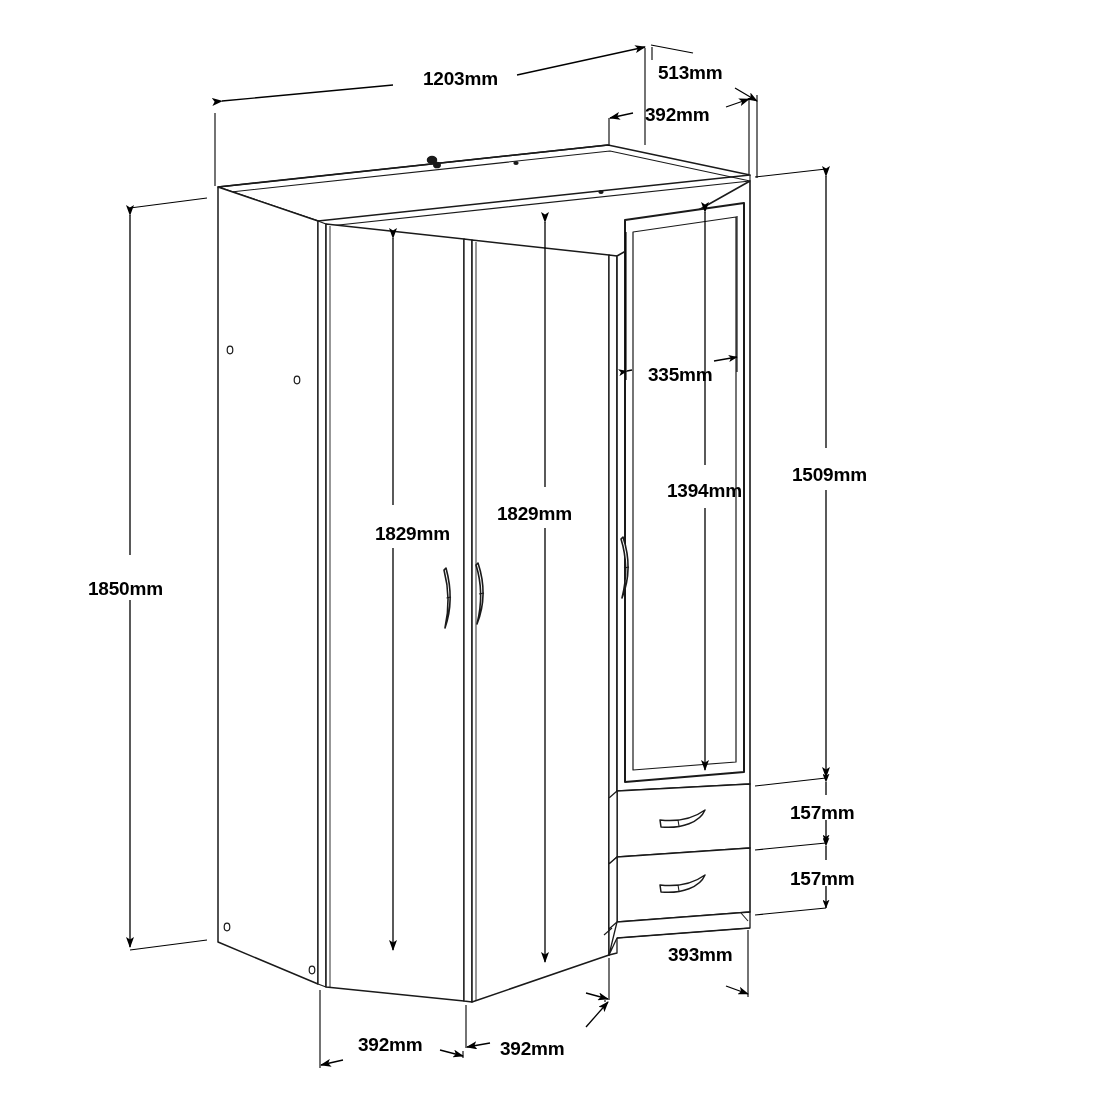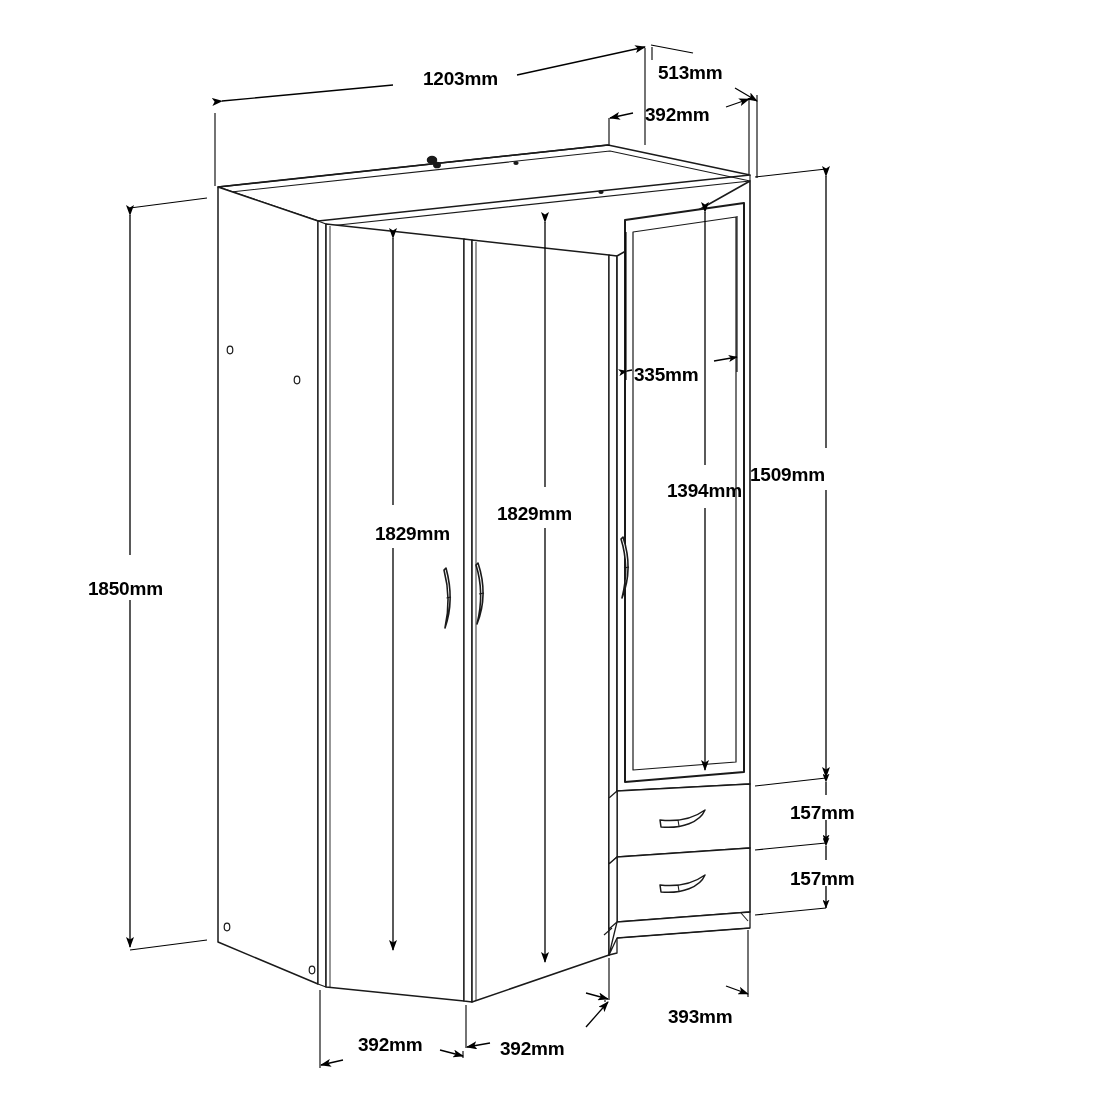--- a/index.html
+++ b/index.html
@@ -177,22 +177,22 @@
     <path d="M440,1050 L463,1056" marker-end="url(#ah)"></path>
   </g>
 </svg>
 
 <div class="dimlabel" style="left:423px; top:68px;">1203mm</div>
 <div class="dimlabel" style="left:658px; top:62px;">513mm</div>
 <div class="dimlabel" style="left:645px; top:104px;">392mm</div>
 <div class="dimlabel" style="left:88px; top:578px;">1850mm</div>
 <div class="dimlabel" style="left:375px; top:523px;">1829mm</div>
 <div class="dimlabel" style="left:497px; top:503px;">1829mm</div>
-<div class="dimlabel" style="left:634px; top:364px;">335mm</div>
+<div class="dimlabel" style="left:648px; top:364px;">335mm</div>
 <div class="dimlabel" style="left:667px; top:480px;">1394mm</div>
-<div class="dimlabel" style="left:750px; top:464px;">1509mm</div>
+<div class="dimlabel" style="left:792px; top:464px;">1509mm</div>
 <div class="dimlabel" style="left:790px; top:802px;">157mm</div>
 <div class="dimlabel" style="left:790px; top:868px;">157mm</div>
-<div class="dimlabel" style="left:668px; top:1006px;">393mm</div>
+<div class="dimlabel" style="left:668px; top:944px;">393mm</div>
 <div class="dimlabel" style="left:500px; top:1038px;">392mm</div>
 <div class="dimlabel" style="left:358px; top:1034px;">392mm</div>
 
 </div>
 
 </body></html>

